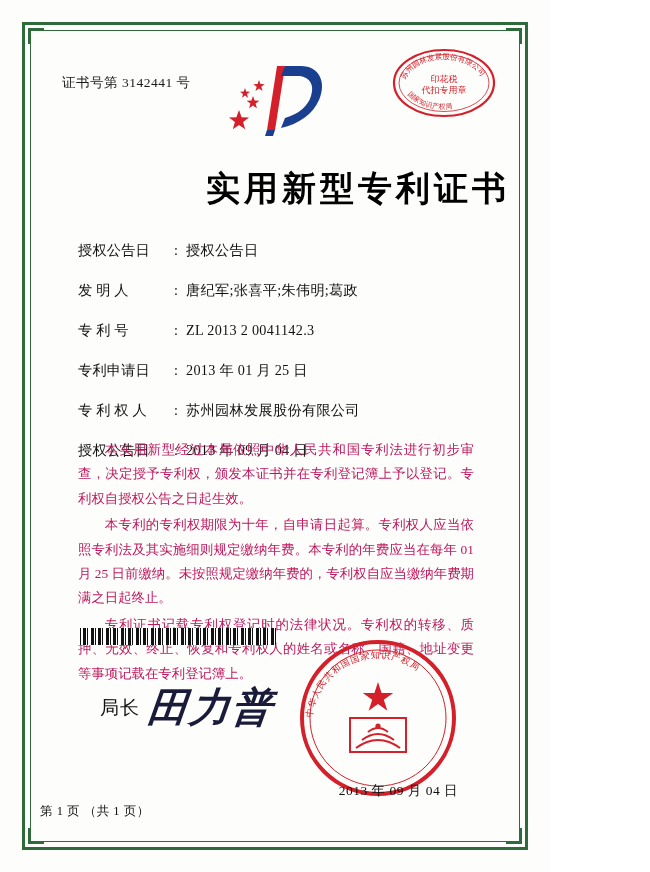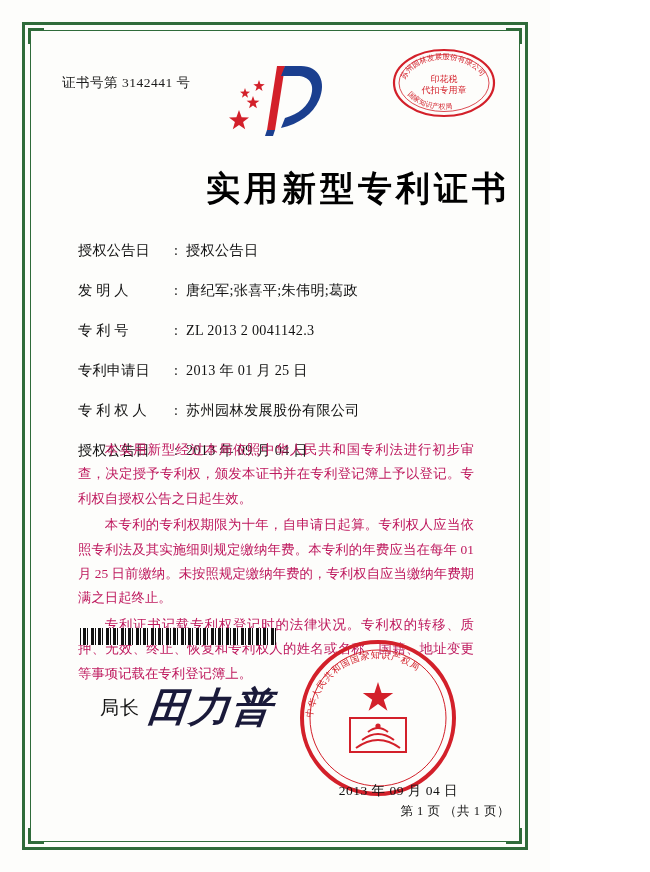--- a/index.html
+++ b/index.html
@@ -200,21 +200,21 @@
     font-size: 13.5px;
     color: #111;
     letter-spacing: 0.5px;
   }
 
   .page-footer {
     position: absolute;
     left: 0;
     right: 0;
     bottom: 12px;
-    text-align: right;
+    text-align: left;
     font-size: 12.5px;
     color: #111;
     letter-spacing: 0.5px;
   }
 
   .seal-text {
     font-size: 9px;
     fill: #d3202a;
     font-family: "Liberation Sans", sans-serif;
     letter-spacing: 1px;

